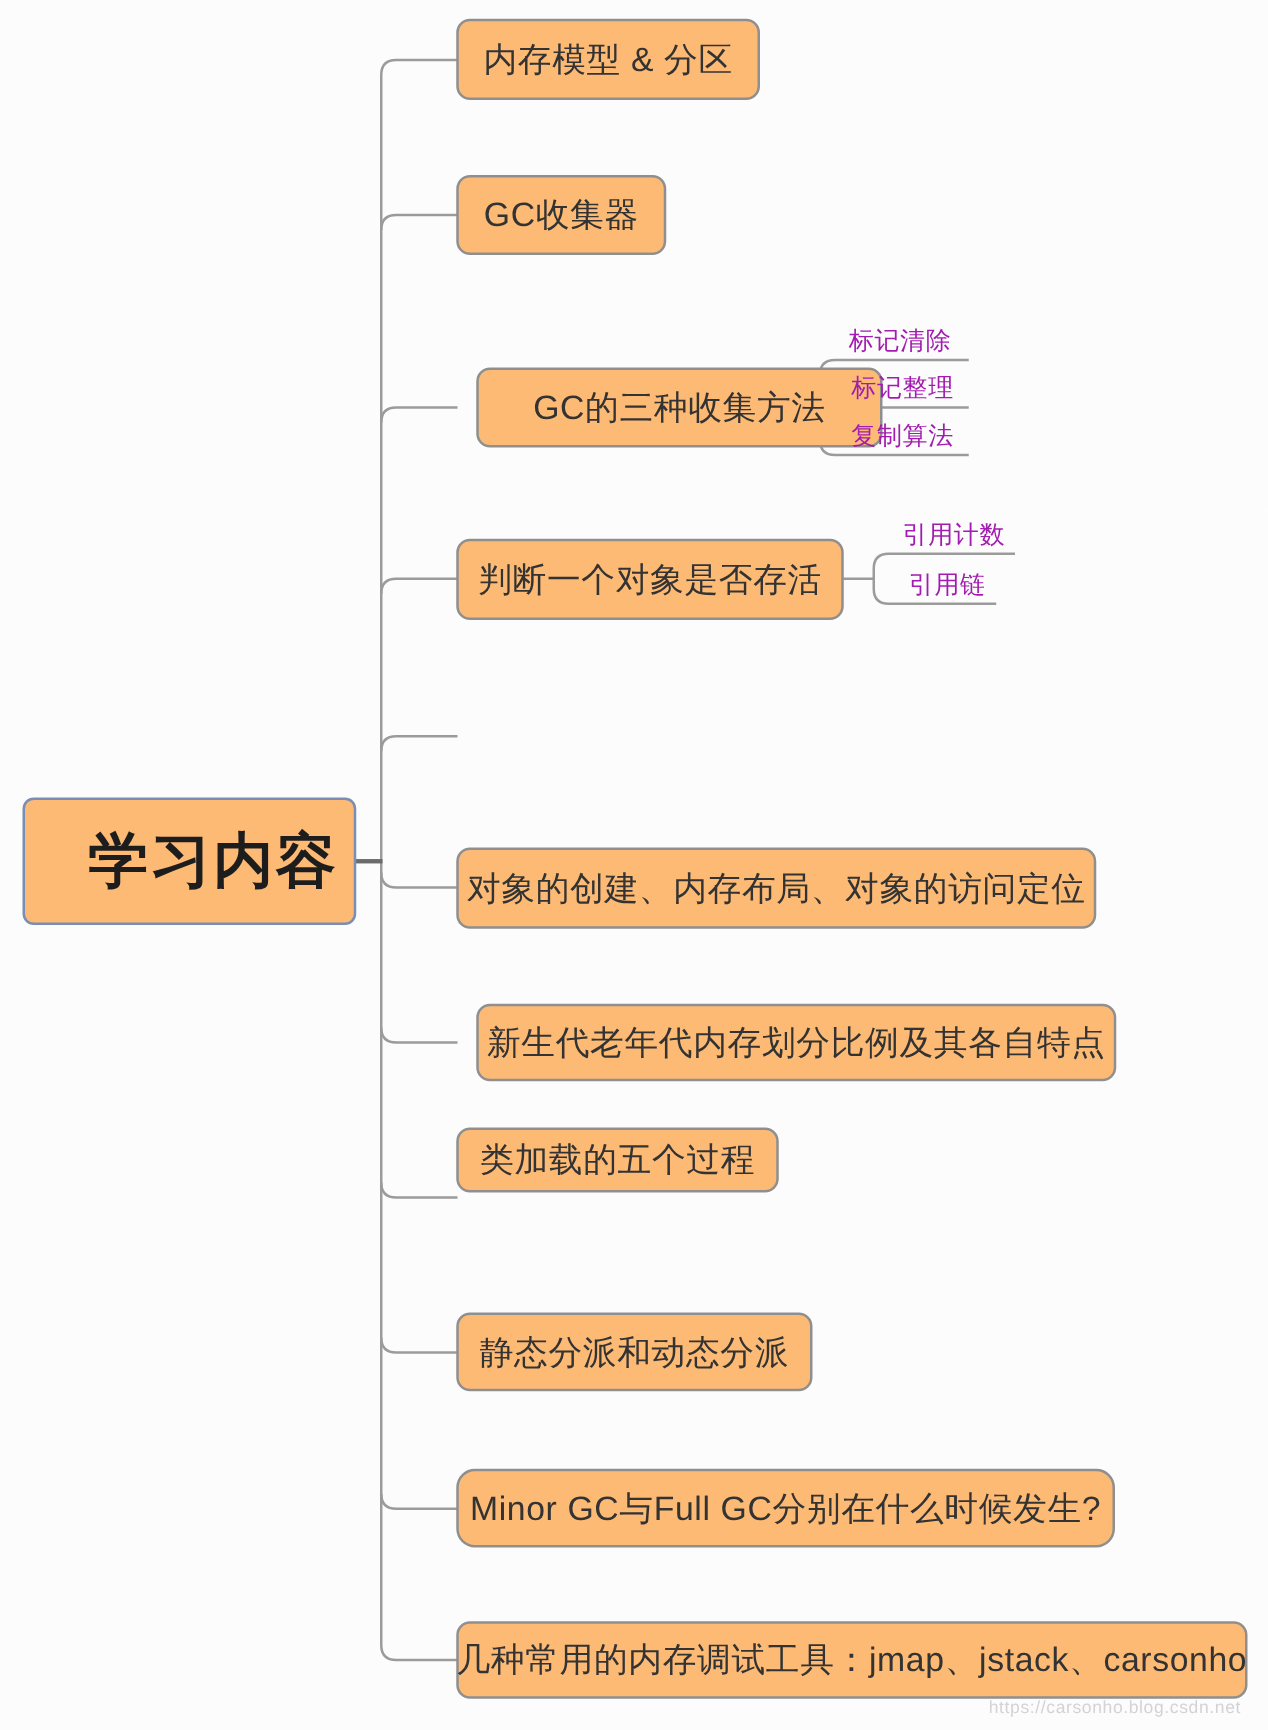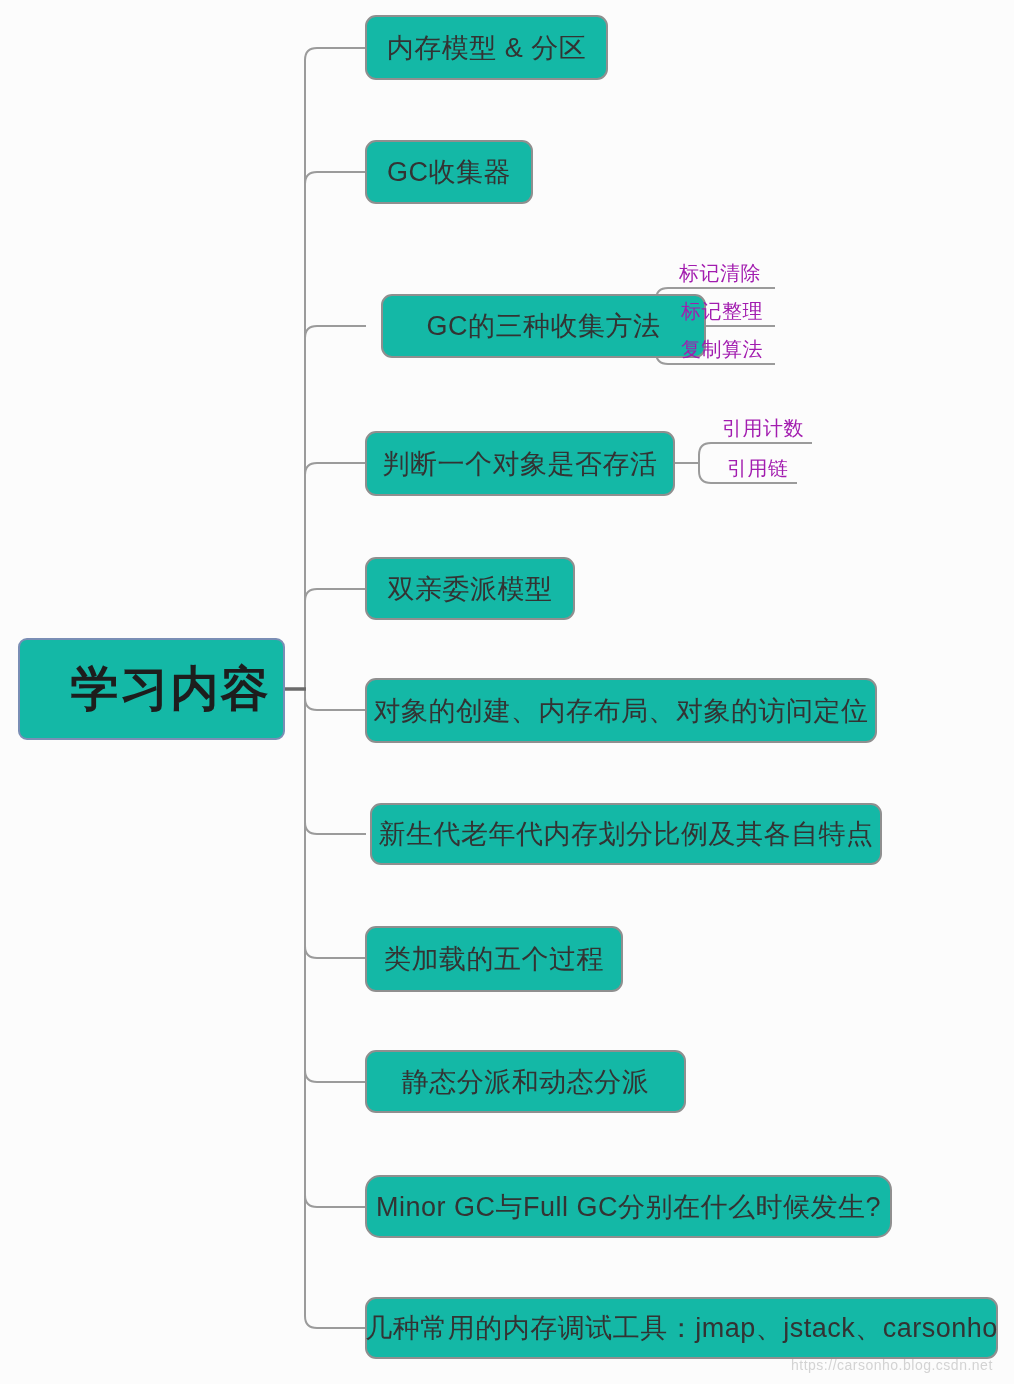--- a/index.html
+++ b/index.html
@@ -18,21 +18,21 @@
   #wires {
     position: absolute;
     left: 0; top: 0;
     width: 1014px; height: 1384px;
   }
   .node {
     position: absolute;
     box-sizing: border-box;
     border: 2px solid #8f8f8f;
     border-radius: 11px;
-    background: #14b8a6;
+    background: #fdba74;
     display: flex;
     align-items: center;
     justify-content: center;
     color: #333333;
     font-size: 27px;
     letter-spacing: 0.5px;
     white-space: nowrap;
   }
   .node.root {
     border: 2.5px solid #7a8eb5;
@@ -106,37 +106,34 @@
   </div>
 
   <div class="node" style="left:365px; top:294px; width:325px; height:64px;margin-left:16px;">
     <span>GC的三种收集方法</span>
   </div>
 
   <div class="node" style="left:365px; top:431px; width:310px; height:65px;">
     <span>判断一个对象是否存活</span>
   </div>
 
-  <div class="node" style="left:365px; top:557px; width:210px; height:63px;">
-    <span>双亲委派模型</span>
-  </div>
 
   <div class="node" style="left:365px; top:678px; width:512px; height:65px;">
     <span>对象的创建、内存布局、对象的访问定位</span>
   </div>
 
-  <div class="node" style="left:370px; top:803px; width:512px; height:62px;text-align:center;">
+  <div class="node" style="left:381px; top:803px; width:512px; height:62px;text-align:center;">
     <span>新生代老年代内存划分比例及其各自特点</span>
   </div>
 
-  <div class="node" style="left:365px; top:926px; width:258px; height:66px;">
+  <div class="node" style="left:365px; top:902px; width:258px; height:52px;">
     <span>类加载的五个过程</span>
   </div>
 
-  <div class="node" style="left:365px; top:1050px; width:321px; height:63px;">
+  <div class="node" style="left:365px; top:1050px; width:285px; height:63px;">
     <span>静态分派和动态分派</span>
   </div>
 
   <div class="node" style="left:365px; top:1175px; width:527px; height:63px;border-radius:15px;">
     <span>Minor GC与Full GC分别在什么时候发生?</span>
   </div>
 
   <div class="node" style="left:365px; top:1297px; width:633px; height:62px;">
     <span>几种常用的内存调试工具：jmap、jstack、carsonho</span>
   </div>

